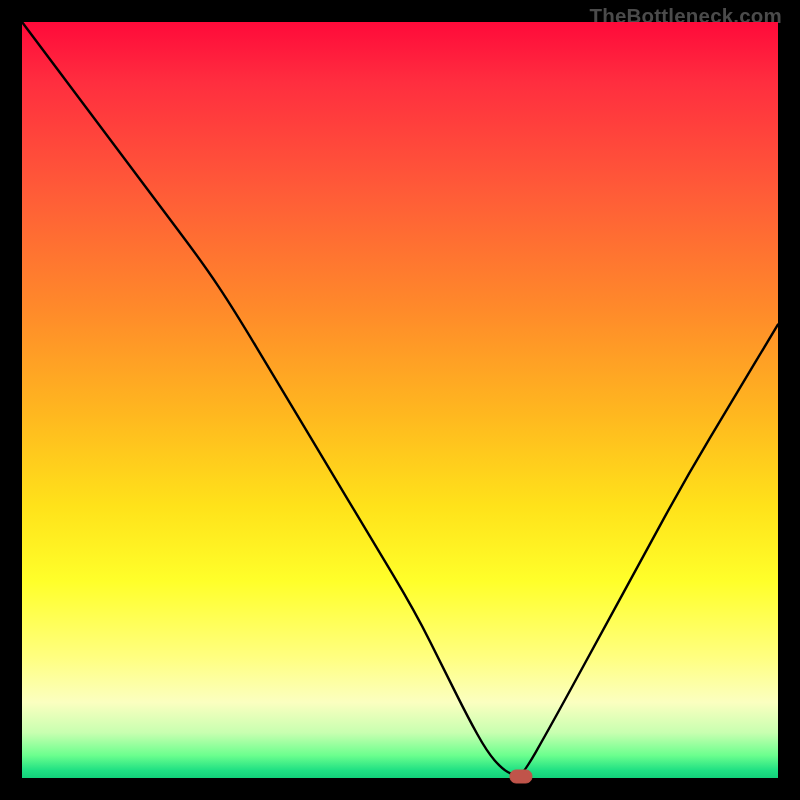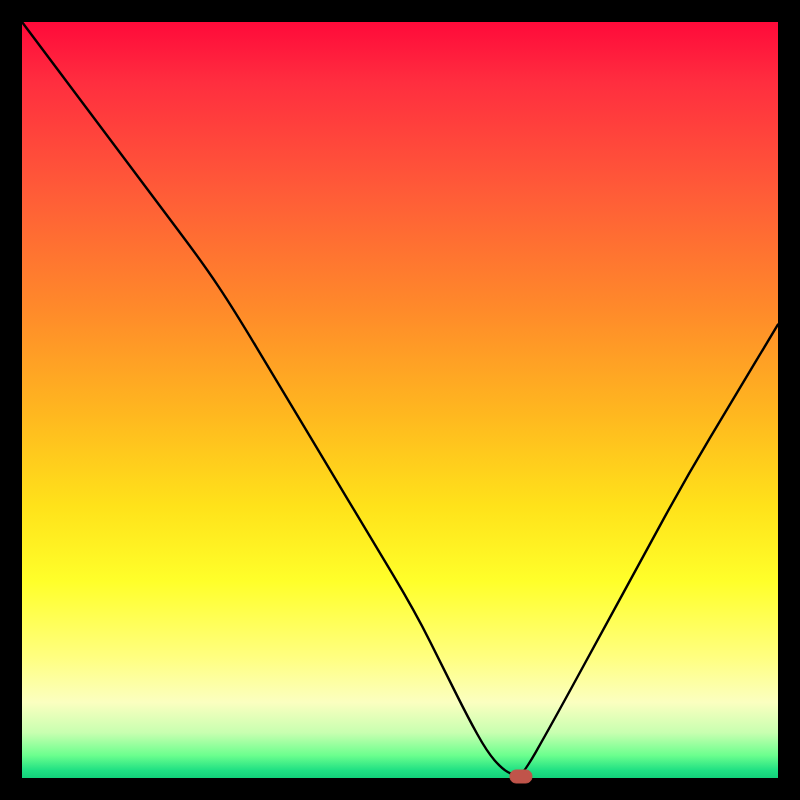--- a/index.html
+++ b/index.html
@@ -68,19 +68,20 @@
     font-size: 20.5px;
     font-weight: 600;
     letter-spacing: 0.2px;
     user-select: none;
   }
 </style>
 </head>
 <body>
 
 <div class="frame">
+  <div class="watermark">TheBottleneck.com</div>
   <div class="plot-area">
     <svg class="svg-layer" viewBox="0 0 756 756">
       <path class="curve" d="M 0.00 0.00 Q 45.36 60.48 68.04 90.72 Q 90.72 120.96 113.40 151.20 Q 136.08 181.44 158.76 211.68 Q 181.44 241.92 196.56 264.60 Q 211.68 287.28 234.36 325.08 Q 257.04 362.88 279.72 400.68 Q 302.40 438.48 325.08 476.28 Q 347.76 514.08 370.44 551.88 Q 393.12 589.68 408.24 619.92 Q 423.36 650.16 434.70 672.84 Q 446.04 695.52 455.49 712.53 Q 464.94 729.54 472.50 738.23 Q 480.06 746.93 485.73 749.95 Q 491.40 752.98 495.18 754.49 Q 498.96 756.00 514.08 729.54 Q 529.20 703.08 551.88 661.50 Q 574.56 619.92 597.24 578.34 Q 619.92 536.76 642.60 495.18 Q 665.28 453.60 687.96 415.80 Q 710.64 378.00 733.32 340.20 L 756.00 302.40"></path>
       <rect class="marker" rx="6" ry="6" width="22" height="13" x="487.96" y="747.99"></rect>
     </svg>
   </div>
 </div>
 
 </body></html>

